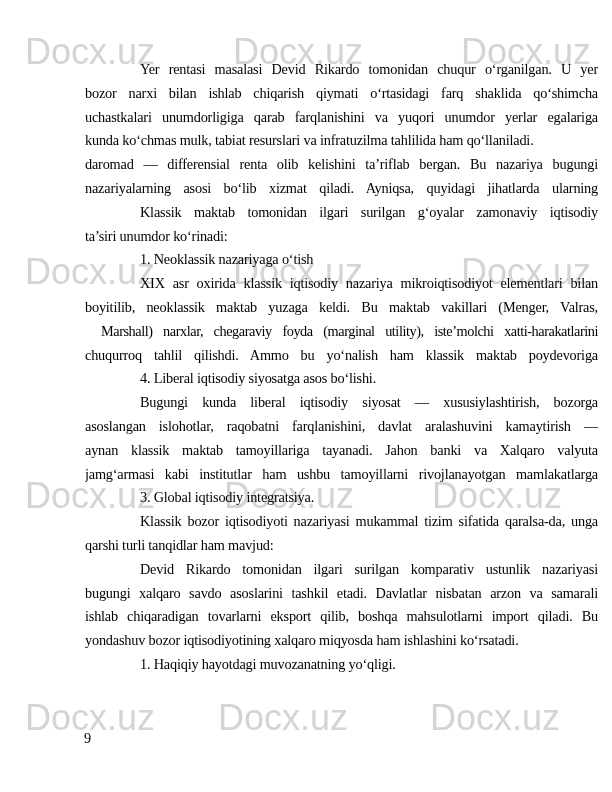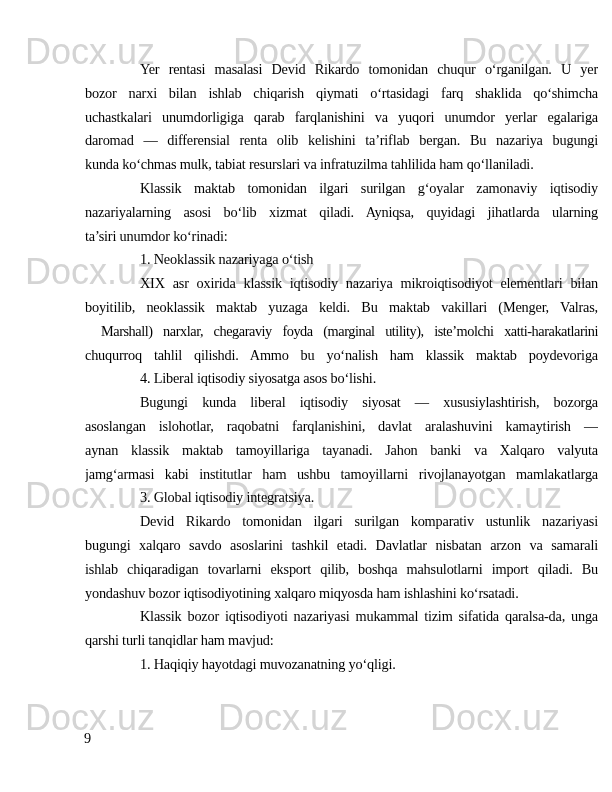--- a/index.html
+++ b/index.html
@@ -84,27 +84,27 @@
     <span class="wm" style="left:218px; top:700px">Docx.uz</span>
     <span class="wm" style="left:430px; top:700px">Docx.uz</span>
   </div>
 
   <div class="textblock">
 
     <div class="para">
       <div class="line first">Yer rentasi masalasi Devid Rikardo tomonidan chuqur o‘rganilgan. U yer</div>
       <div class="line">bozor narxi bilan ishlab chiqarish qiymati o‘rtasidagi farq shaklida qo‘shimcha</div>
       <div class="line">uchastkalari unumdorligiga qarab farqlanishini va yuqori unumdor yerlar egalariga</div>
+      <div class="line last">kunda ko‘chmas mulk, tabiat resurslari va infratuzilma tahlilida ham qo‘llaniladi.</div>
       <div class="line">daromad — differensial renta olib kelishini ta’riflab bergan. Bu nazariya bugungi</div>
-      <div class="line last">kunda ko‘chmas mulk, tabiat resurslari va infratuzilma tahlilida ham qo‘llaniladi.</div>
     </div>
 
     <div class="para">
+      <div class="line">nazariyalarning asosi bo‘lib xizmat qiladi. Ayniqsa, quyidagi jihatlarda ularning</div>
       <div class="line first">Klassik maktab tomonidan ilgari surilgan g‘oyalar zamonaviy iqtisodiy</div>
-      <div class="line">nazariyalarning asosi bo‘lib xizmat qiladi. Ayniqsa, quyidagi jihatlarda ularning</div>
       <div class="line last">ta’siri unumdor ko‘rinadi:</div>
     </div>
 
     <div class="para">
       <div class="line first last">1. Neoklassik nazariyaga o‘tish</div>
     </div>
 
     <div class="para">
       <div class="line first">XIX asr oxirida klassik iqtisodiy nazariya mikroiqtisodiyot elementlari bilan</div>
       <div class="line">boyitilib, neoklassik maktab yuzaga keldi. Bu maktab vakillari (Menger, Valras,</div>
@@ -121,29 +121,29 @@
       <div class="line">asoslangan islohotlar, raqobatni farqlanishini, davlat aralashuvini kamaytirish —</div>
       <div class="line">aynan klassik maktab tamoyillariga tayanadi. Jahon banki va Xalqaro valyuta</div>
       <div class="line">jamg‘armasi kabi institutlar ham ushbu tamoyillarni rivojlanayotgan mamlakatlarga</div>
     </div>
 
     <div class="para">
       <div class="line first last">3. Global iqtisodiy integratsiya.</div>
     </div>
 
     <div class="para">
+      <div class="line first">Klassik bozor iqtisodiyoti nazariyasi mukammal tizim sifatida qaralsa-da, unga</div>
+      <div class="line last">qarshi turli tanqidlar ham mavjud:</div>
+    </div>
+
+    <div class="para">
       <div class="line first">Devid Rikardo tomonidan ilgari surilgan komparativ ustunlik nazariyasi</div>
       <div class="line">bugungi xalqaro savdo asoslarini tashkil etadi. Davlatlar nisbatan arzon va samarali</div>
       <div class="line">ishlab chiqaradigan tovarlarni eksport qilib, boshqa mahsulotlarni import qiladi. Bu</div>
       <div class="line last">yondashuv bozor iqtisodiyotining xalqaro miqyosda ham ishlashini ko‘rsatadi.</div>
-    </div>
-
-    <div class="para">
-      <div class="line first">Klassik bozor iqtisodiyoti nazariyasi mukammal tizim sifatida qaralsa-da, unga</div>
-      <div class="line last">qarshi turli tanqidlar ham mavjud:</div>
     </div>
 
     <div class="para">
       <div class="line first last">1. Haqiqiy hayotdagi muvozanatning yo‘qligi.</div>
     </div>
 
   </div>
 
   <div class="pagenum">9</div>
 

